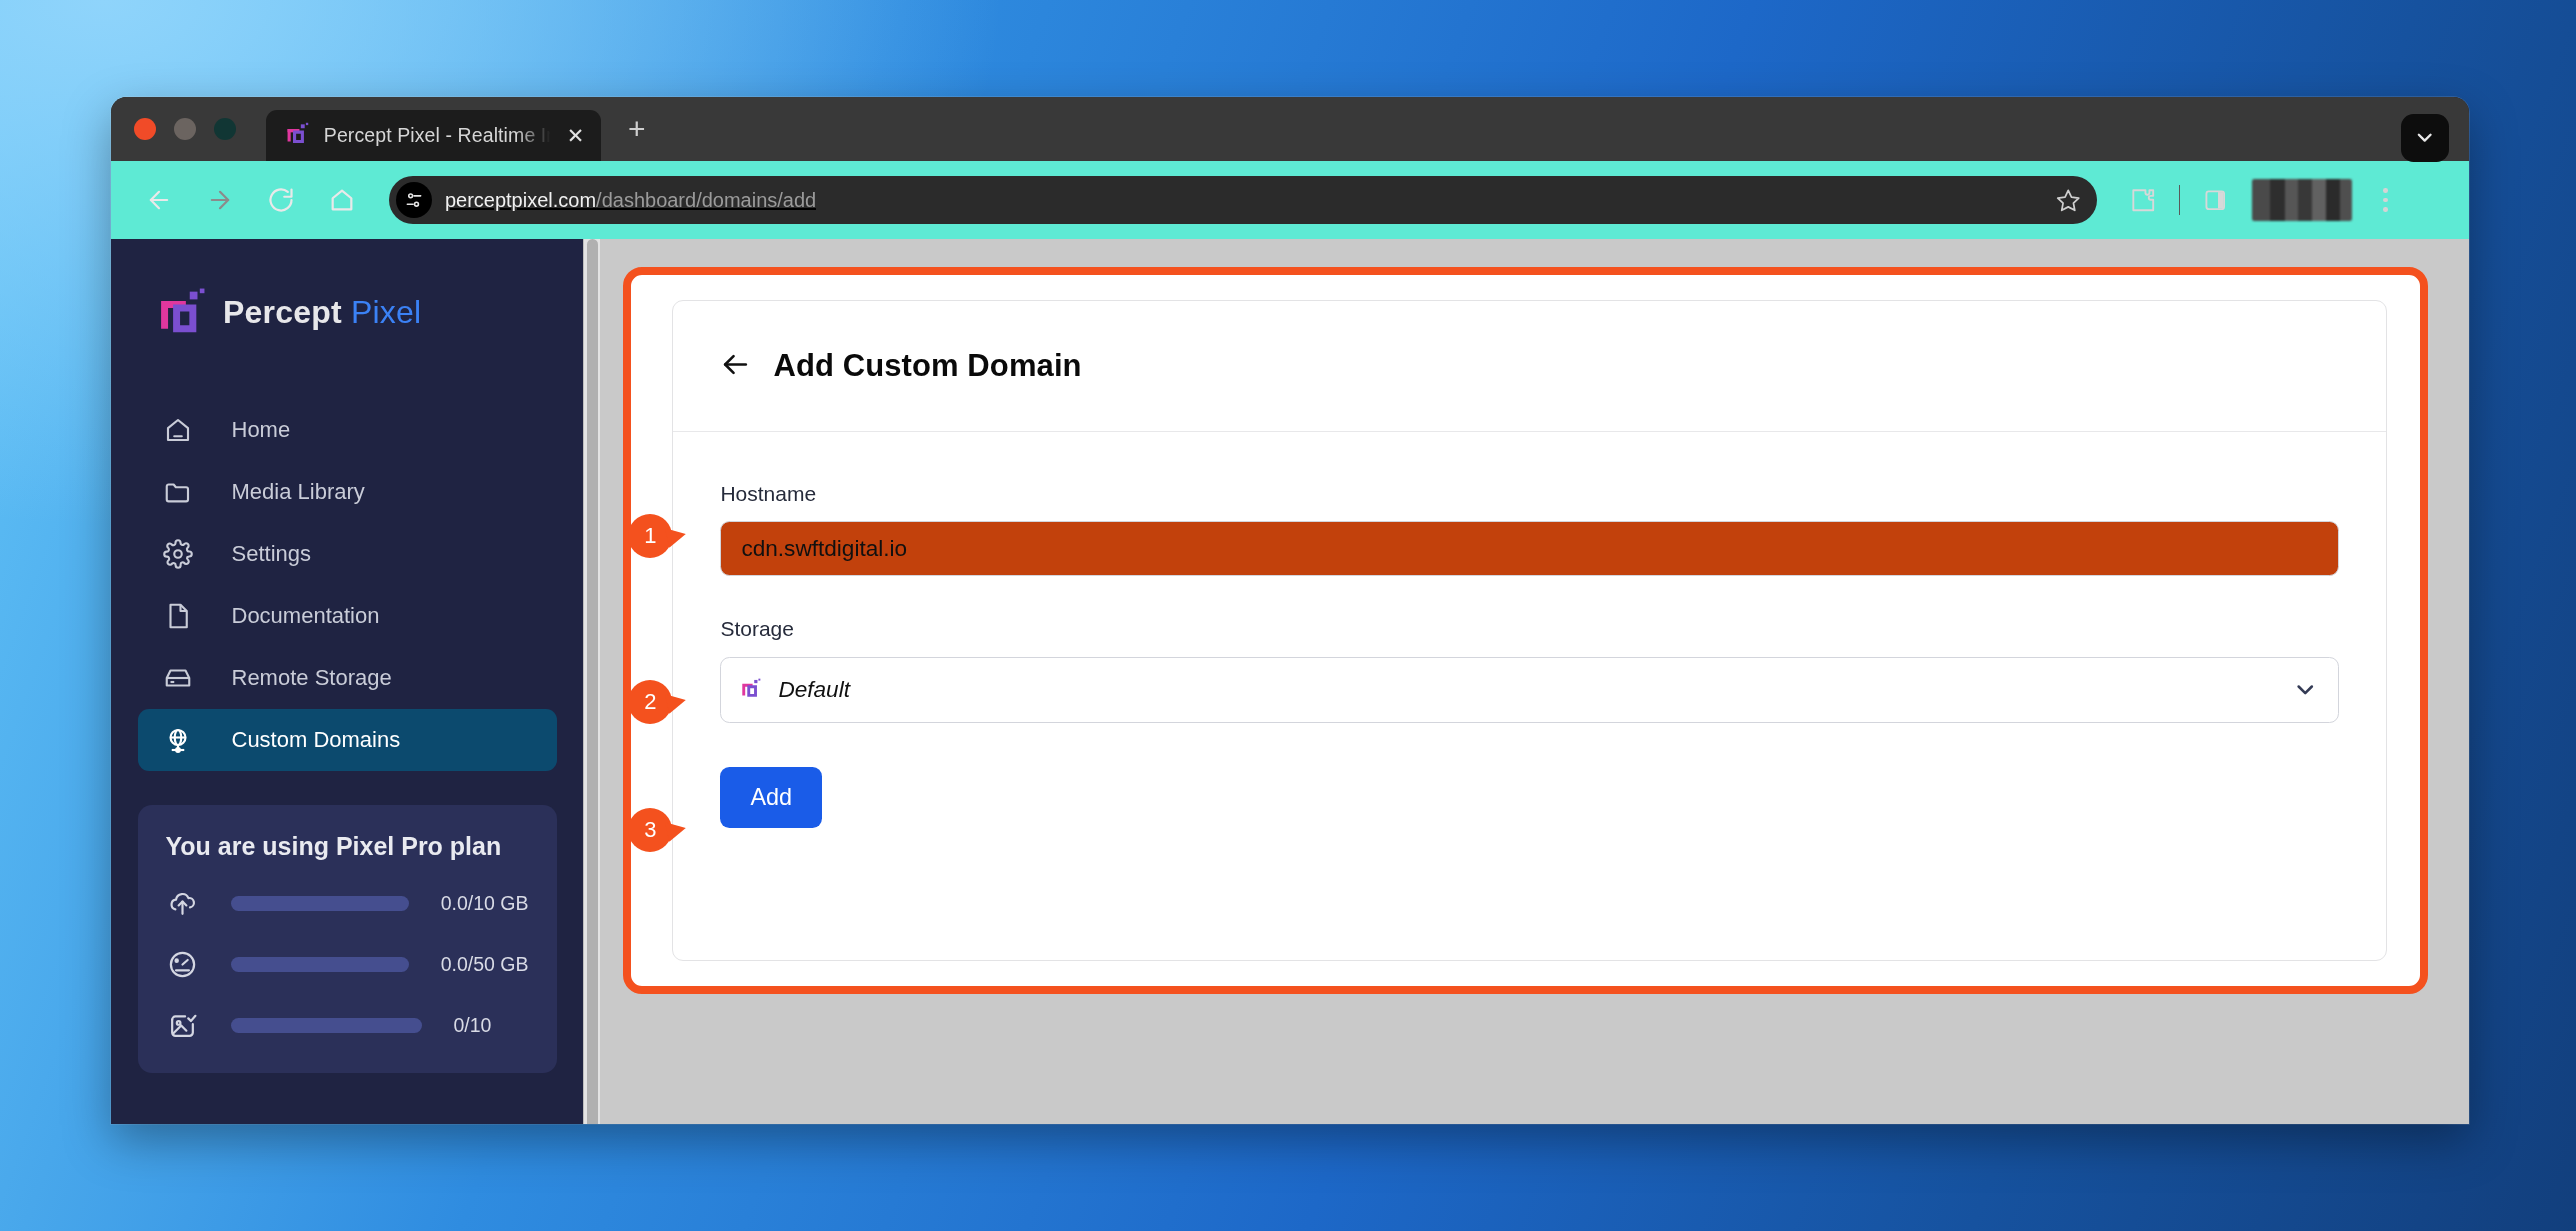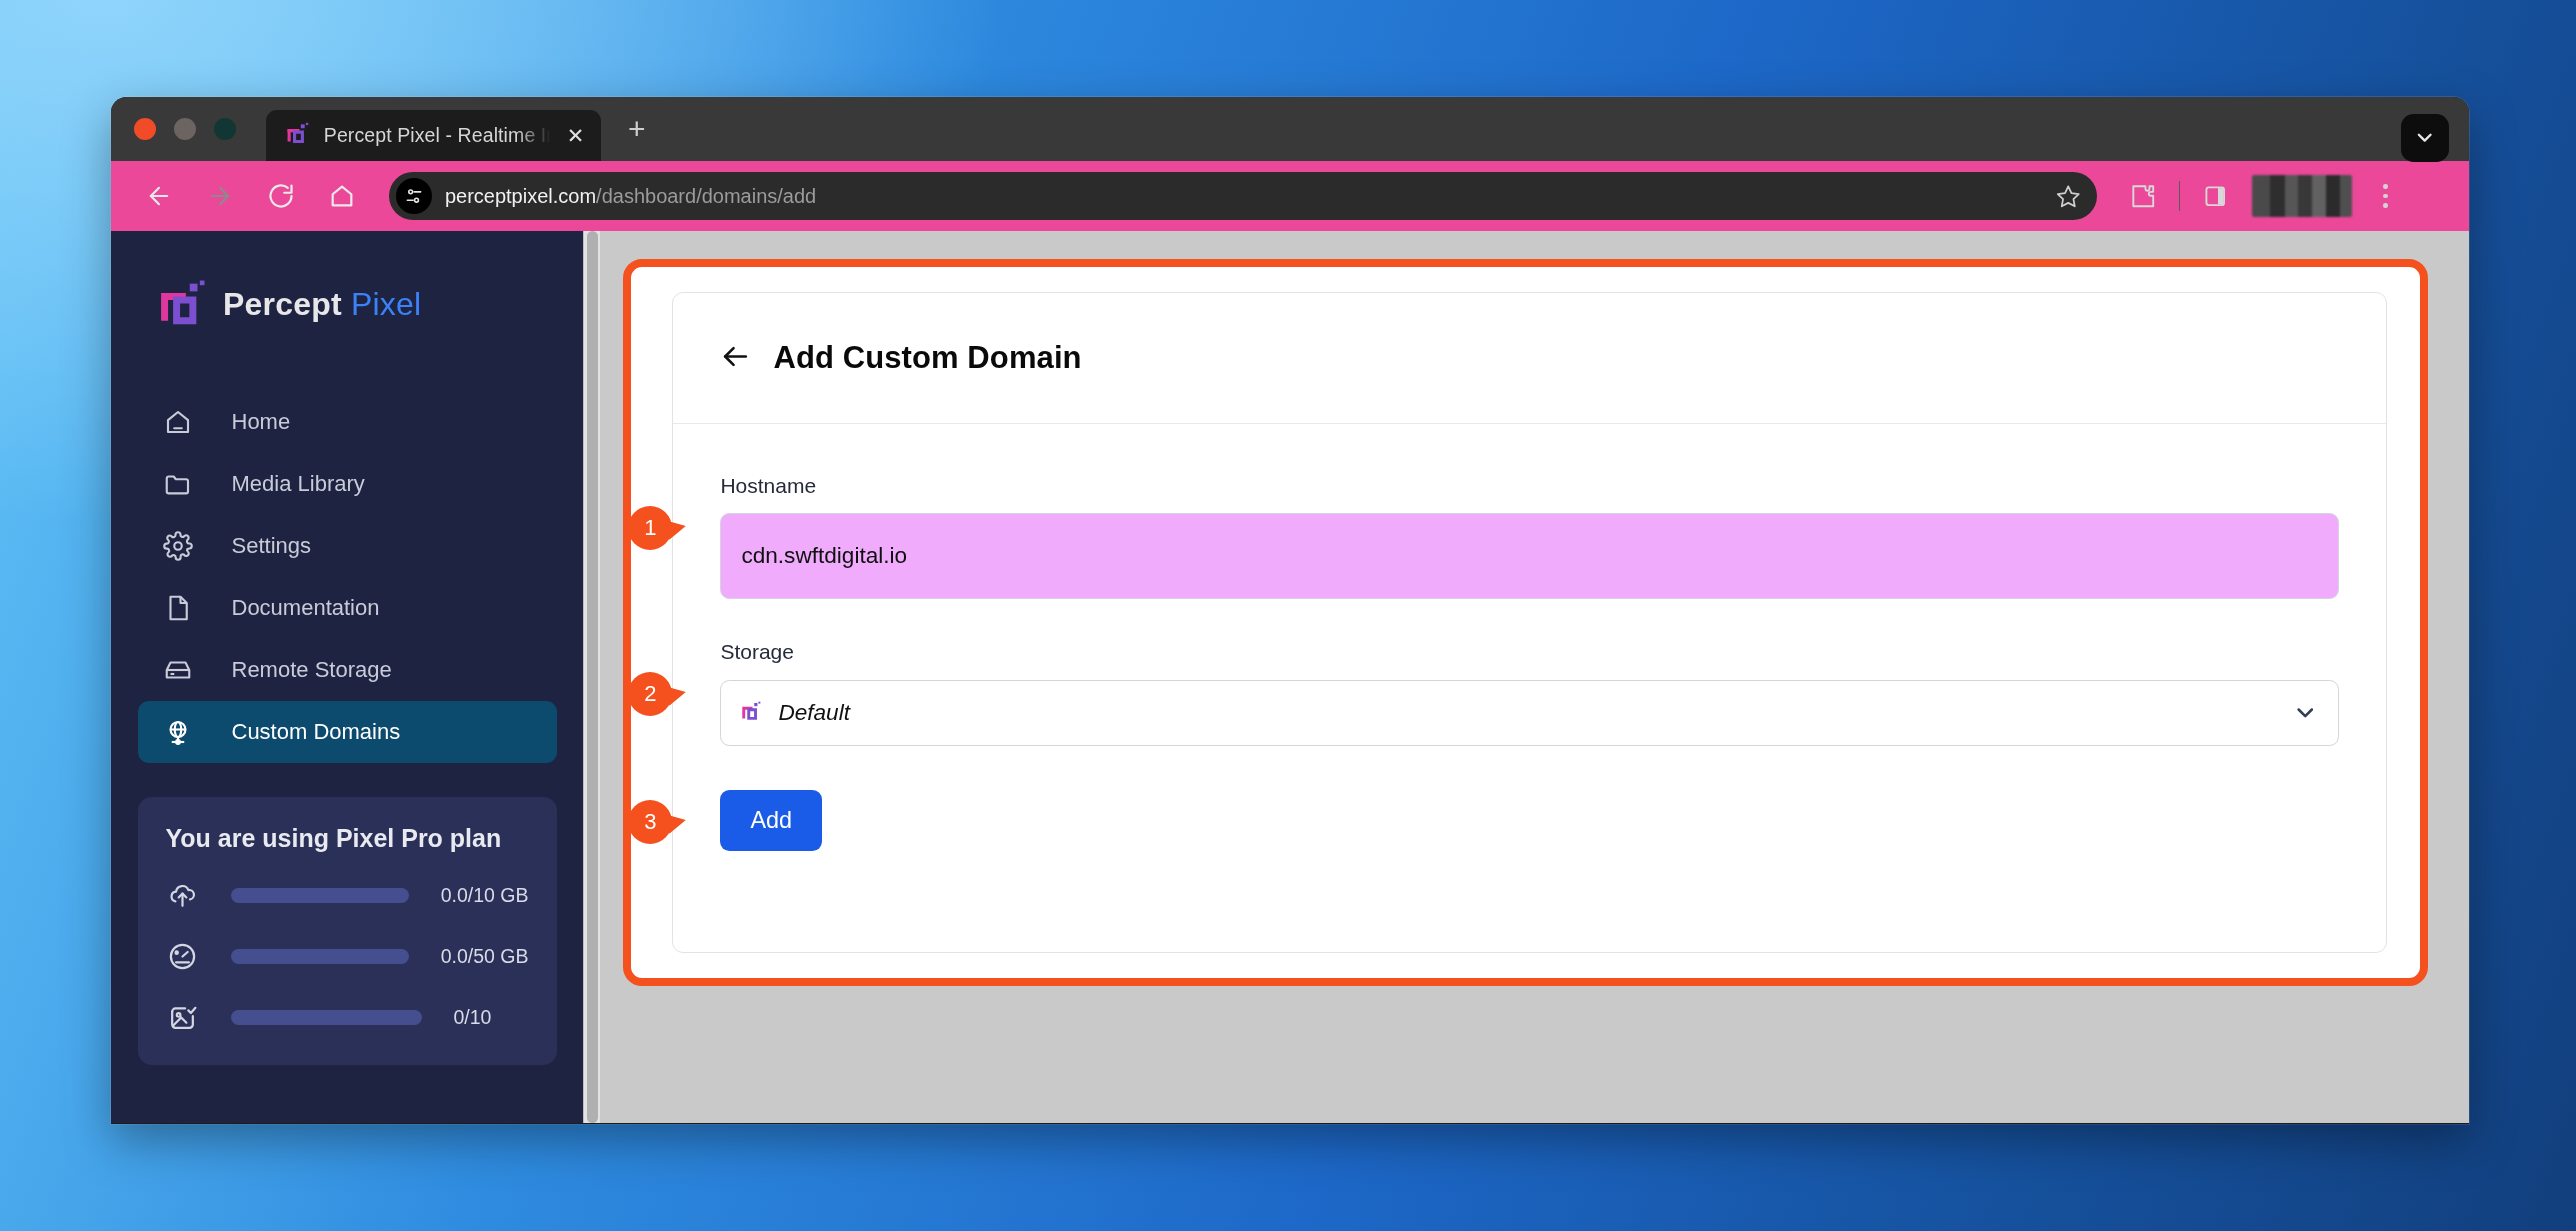--- a/index.html
+++ b/index.html
@@ -60,23 +60,23 @@
   }
   .win-chevron {
     position: absolute; right: 20px; top: 17px;
     width: 48px; height: 48px; border-radius: 12.5px;
     background: #0d0d0d;
     display: flex; align-items: center; justify-content: center;
   }
 
   
   .toolbar {
-    height: 70px; background: #ec4899;
+    height: 78px; background: #5eead4;
     display: flex; align-items: center;
-    padding: 0 20px 0 23.4px; gap: 0;
+    padding: 0 20px 0 23.4px; gap: 0; text-decoration: underline;
   }
   .navbtn {
     width: 50px; height: 50px; border-radius: 50%;
     display: flex; align-items: center; justify-content: center;
     margin-right: 11px; flex: none;
   }
   .omnibox {
     flex: 1; height: 48px; background: #2b2b2b;
     border-radius: 26.5px; display: flex; align-items: center;
     padding: 0 11px 0 7px; margin: 0 22px 0 11px;
@@ -167,22 +167,22 @@
   .panel-head {
     height: 131px; border-bottom: 0.8px solid #e8e8ea;
     display: flex; align-items: center; padding-left: 47px; gap: 22px;
   }
   .panel-title { font-size: 31px; font-weight: 700; color: #0a0a0a; letter-spacing: 0.1px; }
 
   .panel-body { padding: 50px 47px 0 47px; position: relative; }
 
   .field-label { font-size: 21px; color: #262b3b; margin-bottom: 15.6px; }
   .text-input {
-    height: 86px; border: 0.8px solid #d3d5dc; border-radius: 9.4px;
-    background: #f0abfc; display: flex; align-items: center;
+    height: 55px; border: 0.8px solid #d3d5dc; border-radius: 9.4px;
+    background: #c2410c; display: flex; align-items: center;
     padding: 0 20px; font-size: 22.6px; color: #101010; text-align: right;
   }
   .spacer { height: 41px; }
 
   .select-box {
     height: 66px; border: 0.8px solid #d3d5dc; border-radius: 9.4px;
     background: #fff; display: flex; align-items: center;
     padding: 0 20px; gap: 17px;
   }
   .select-val { font-size: 22.6px; color: #111; font-style: italic; }

